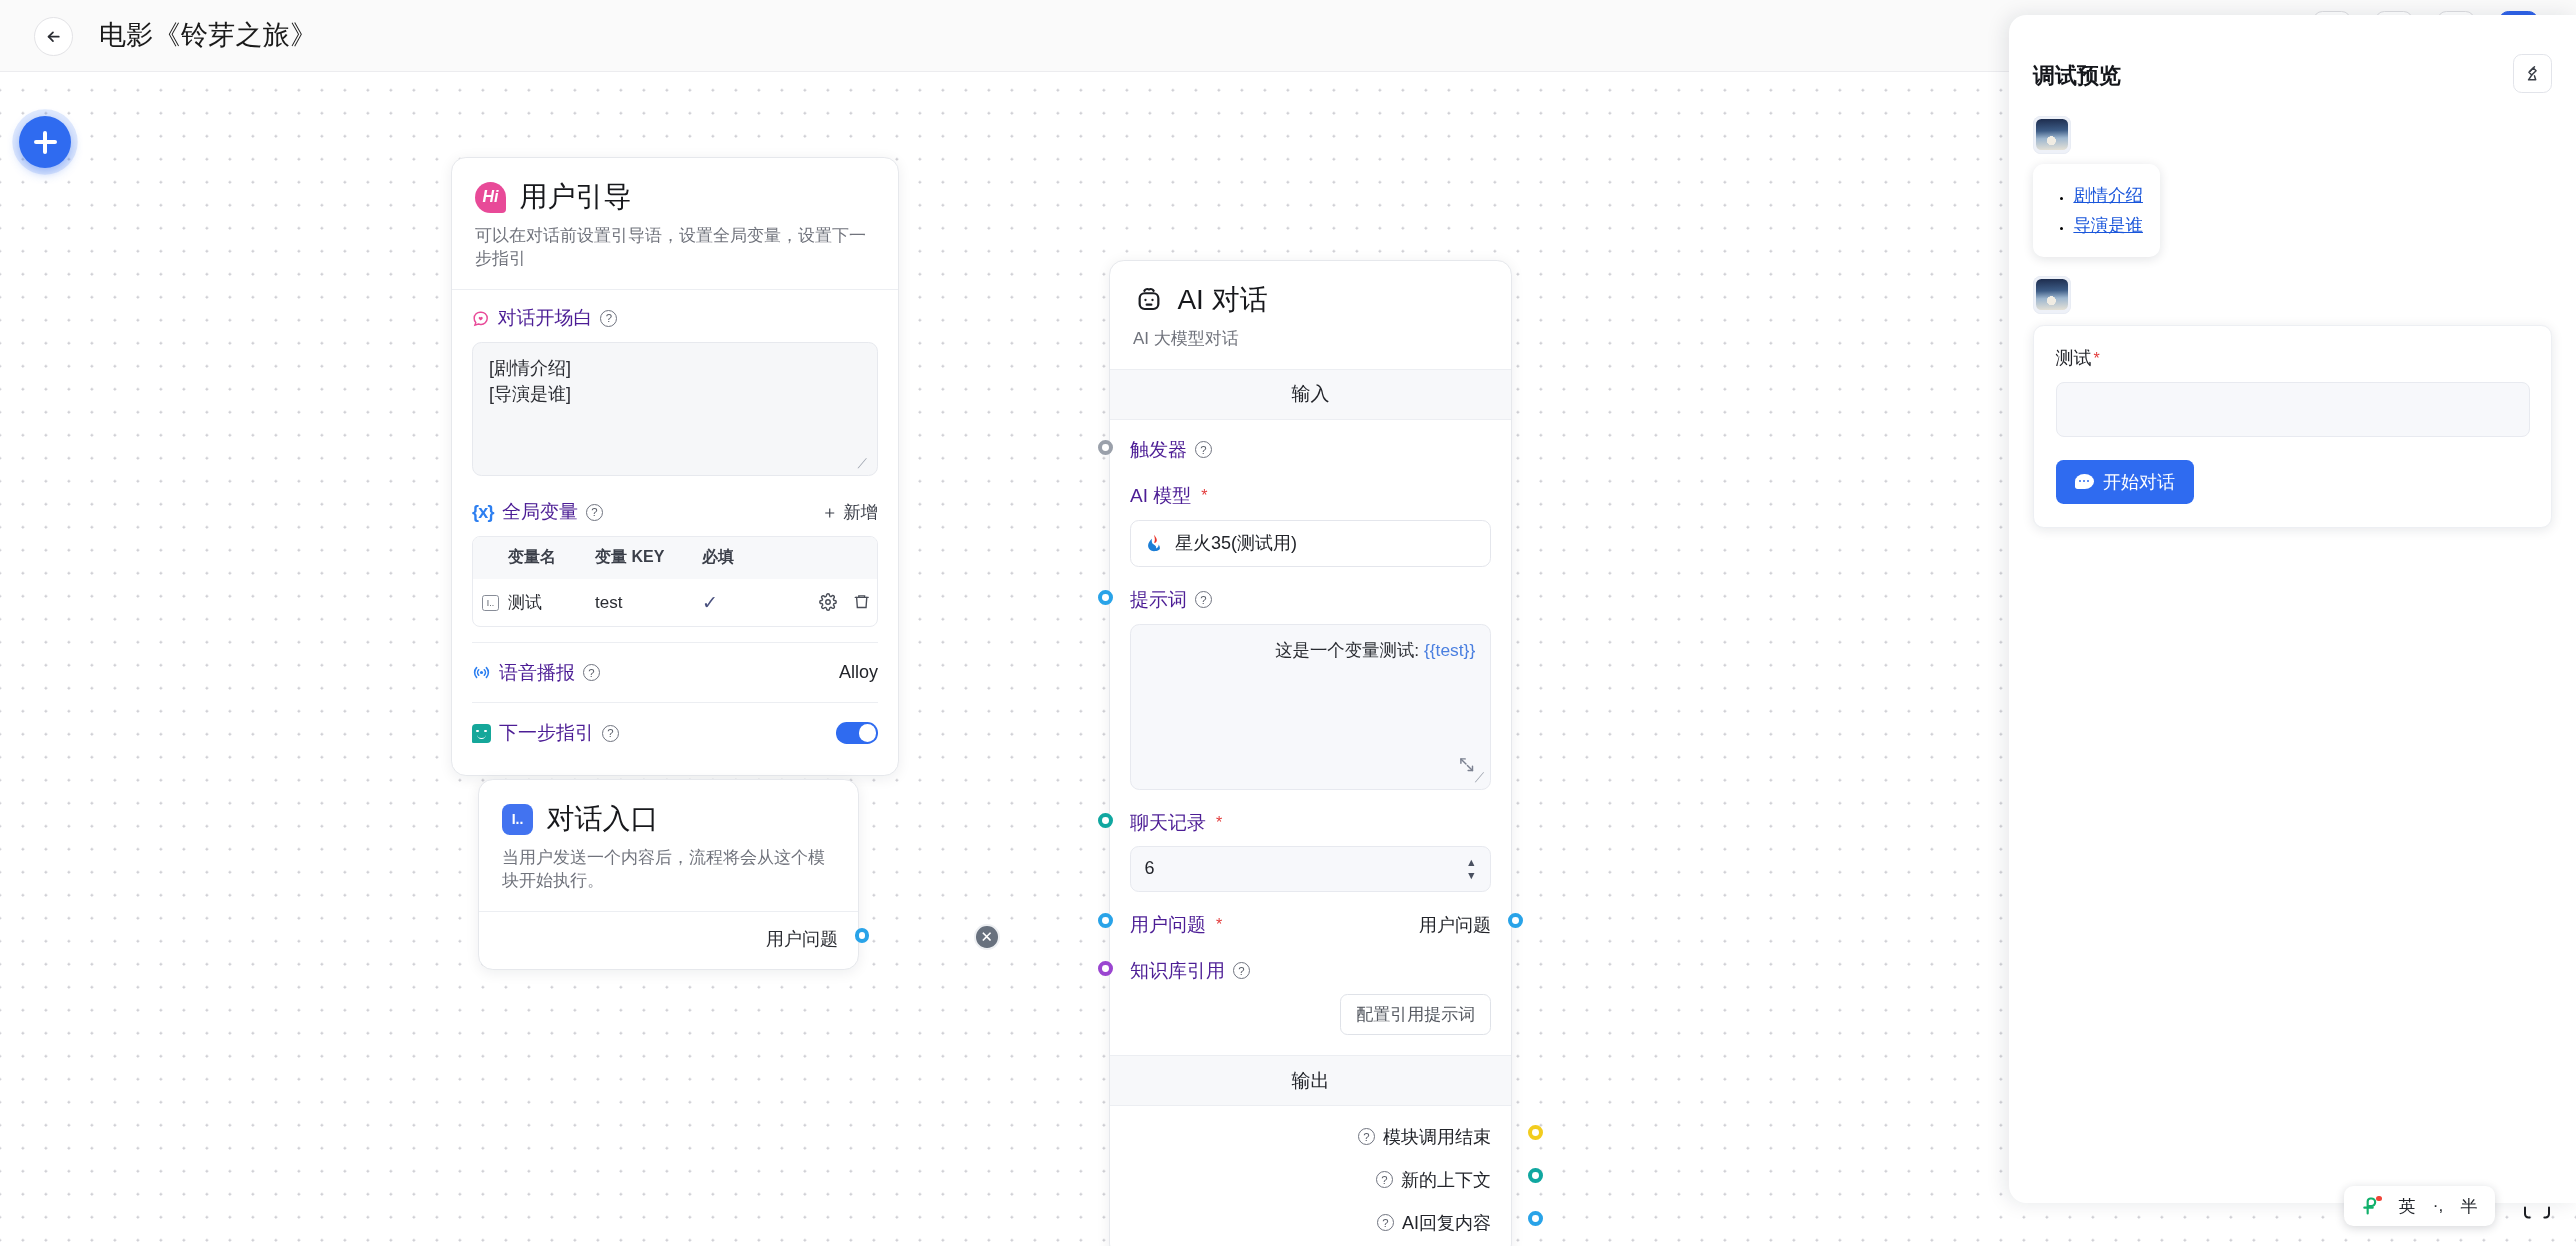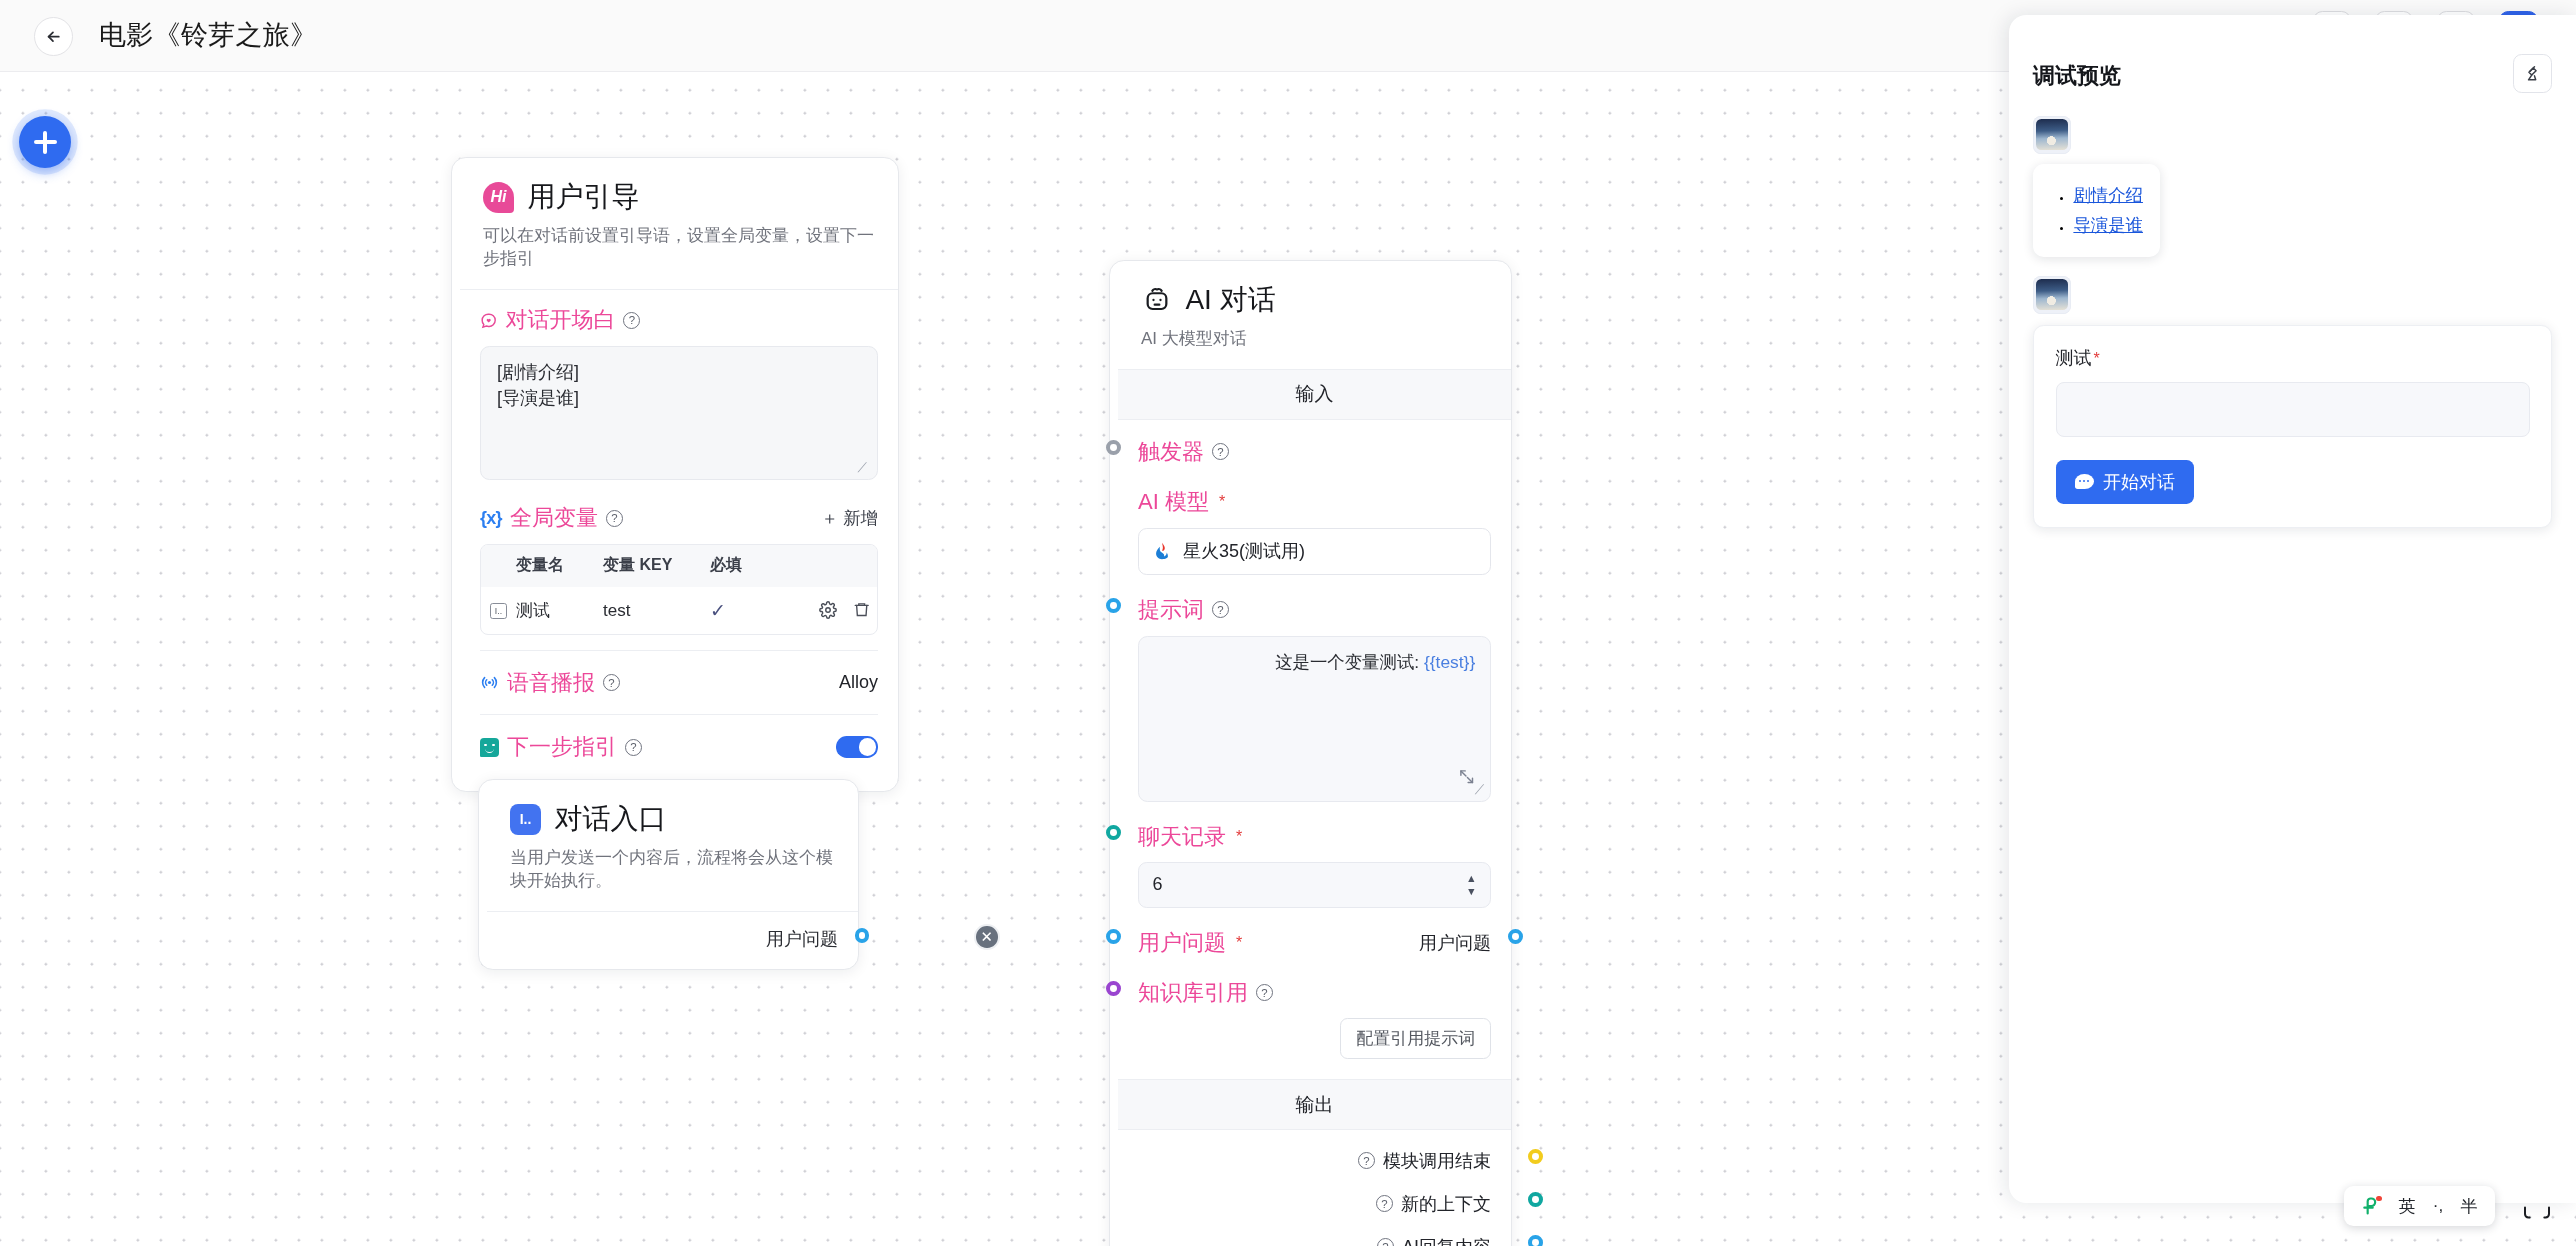--- a/index.html
+++ b/index.html
@@ -50,21 +50,21 @@
   }
   .add-fab::before, .add-fab::after {
     content: ""; position: absolute; background: #fff; border-radius: 2px;
   }
   .add-fab::before { width: 23px; height: 4.7px; }
   .add-fab::after { width: 4.7px; height: 23px; }
 
   
   .node {
     position: absolute; background: #fff; border: 0.7px solid #e6e8ec;
-    border-radius: 14.8px; box-shadow: 0 2.7px 13.4px rgba(18,24,40,.07); padding-left: 8px;
+    border-radius: 14.8px; box-shadow: 0 2.7px 13.4px rgba(18,24,40,.07);
   }
   .node-head { padding: 20px 23px 17.4px 23px; }
   .node-head-row { display: flex; align-items: center; gap: 13.4px; }
   .node-icon {
     width: 31px; height: 31px; border-radius: 8px;
     display: flex; align-items: center; justify-content: center; flex: 0 0 auto;
   }
   .node-title { font-size: 28px; color: #17181c; font-weight: 500; }
   .node-sub { margin-top: 9.4px; font-size: 17px; color: #70737c; line-height: 1.35; }
 
@@ -78,21 +78,21 @@
   
   #node-guide { left: 451px; top: 85px; width: 448px; }
   .hi-badge {
     width: 31px; height: 31px; background: #e84a98;
     border-radius: 50% 50% 4px 50%;
     display: flex; align-items: center; justify-content: center;
     color: #fff; font-size: 16px; font-style: italic; font-weight: 700;
   }
   .guide-body { padding: 16px 20px 13.4px 20px; }
   .field-label-row { display: flex; align-items: center; gap: 8px; margin-bottom: 10.7px; }
-  .field-label { font-size: 22px; color: #ec4899; }
+  .field-label { font-size: 19px; color: #4c1d95; }
   .help-q {
     width: 17px; height: 17px; border: 1.3px solid #707480; border-radius: 50%;
     font-size: 11.4px; color: #5c606b; display: inline-flex;
     align-items: center; justify-content: center; flex: 0 0 auto; cursor: pointer;
   }
   .opener-box {
     background: #f6f7f9; border: 0.7px solid #e7e9ee; border-radius: 9.4px;
     min-height: 134px; padding: 13.4px 16px; position: relative;
   }
   .opener-line { font-size: 18px; color: #2a2c32; line-height: 1.42; }

